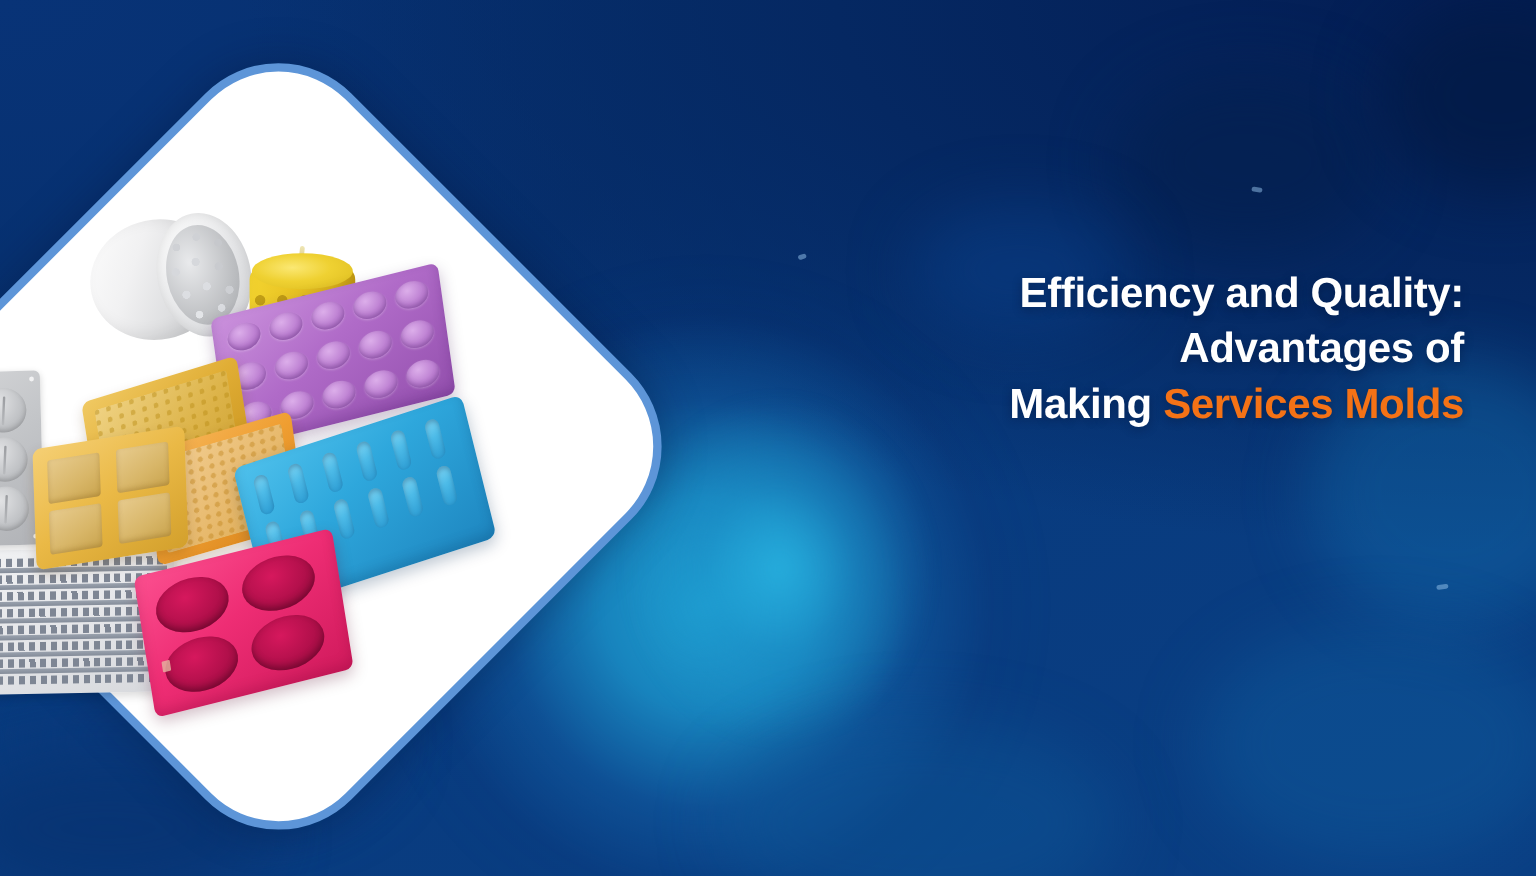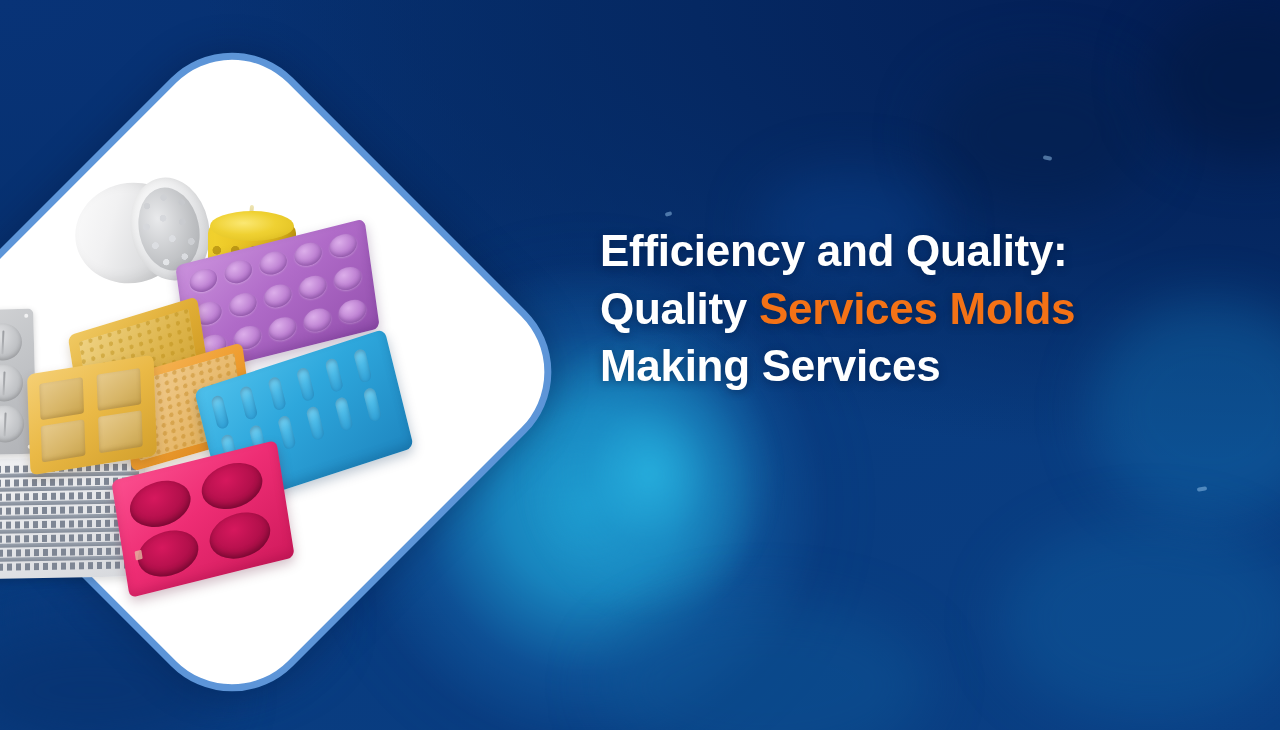--- a/index.html
+++ b/index.html
@@ -275,23 +275,23 @@
     background:repeating-linear-gradient(90deg,#7e8694 0 5px, transparent 5px 9px);
   }
   #mat .row .bar{
     position:absolute;left:0;top:8px;right:0;height:4px;
     background:linear-gradient(#9aa2ae,#848c99);
   }
 
   
   #headline{
     position:absolute;left:600px;top:222px;width:620px;
-    text-align:left;
+    text-align:right;
     font-weight:bold;
-    font-size:44px;
+    font-size:35px;
     line-height:1.31;
     color:#ffffff;
     letter-spacing:-0.3px;
     text-shadow:0 2px 8px rgba(0,20,55,.45);
   }
   #headline .accent{color:#f47216;}
 </style>
 </head>
 <body>
 
@@ -444,17 +444,17 @@
         <div class="cav" style="left:14px;top:62px;"></div>
         <div class="cav" style="left:88px;top:62px;"></div>
         <div class="tag"></div>
       </div>
 
     </div>
   </div>
 
   <div id="headline">
     <div>Efficiency and Quality:</div>
-    <div><span>Quality </span><span class="accent">Services Molds</span></div>
-    <div>Making Services</div>
+    <div>Advantages of</div>
+    <div><span>Making </span><span class="accent">Services Molds</span></div>
   </div>
 
 </div>
 
 </body></html>

